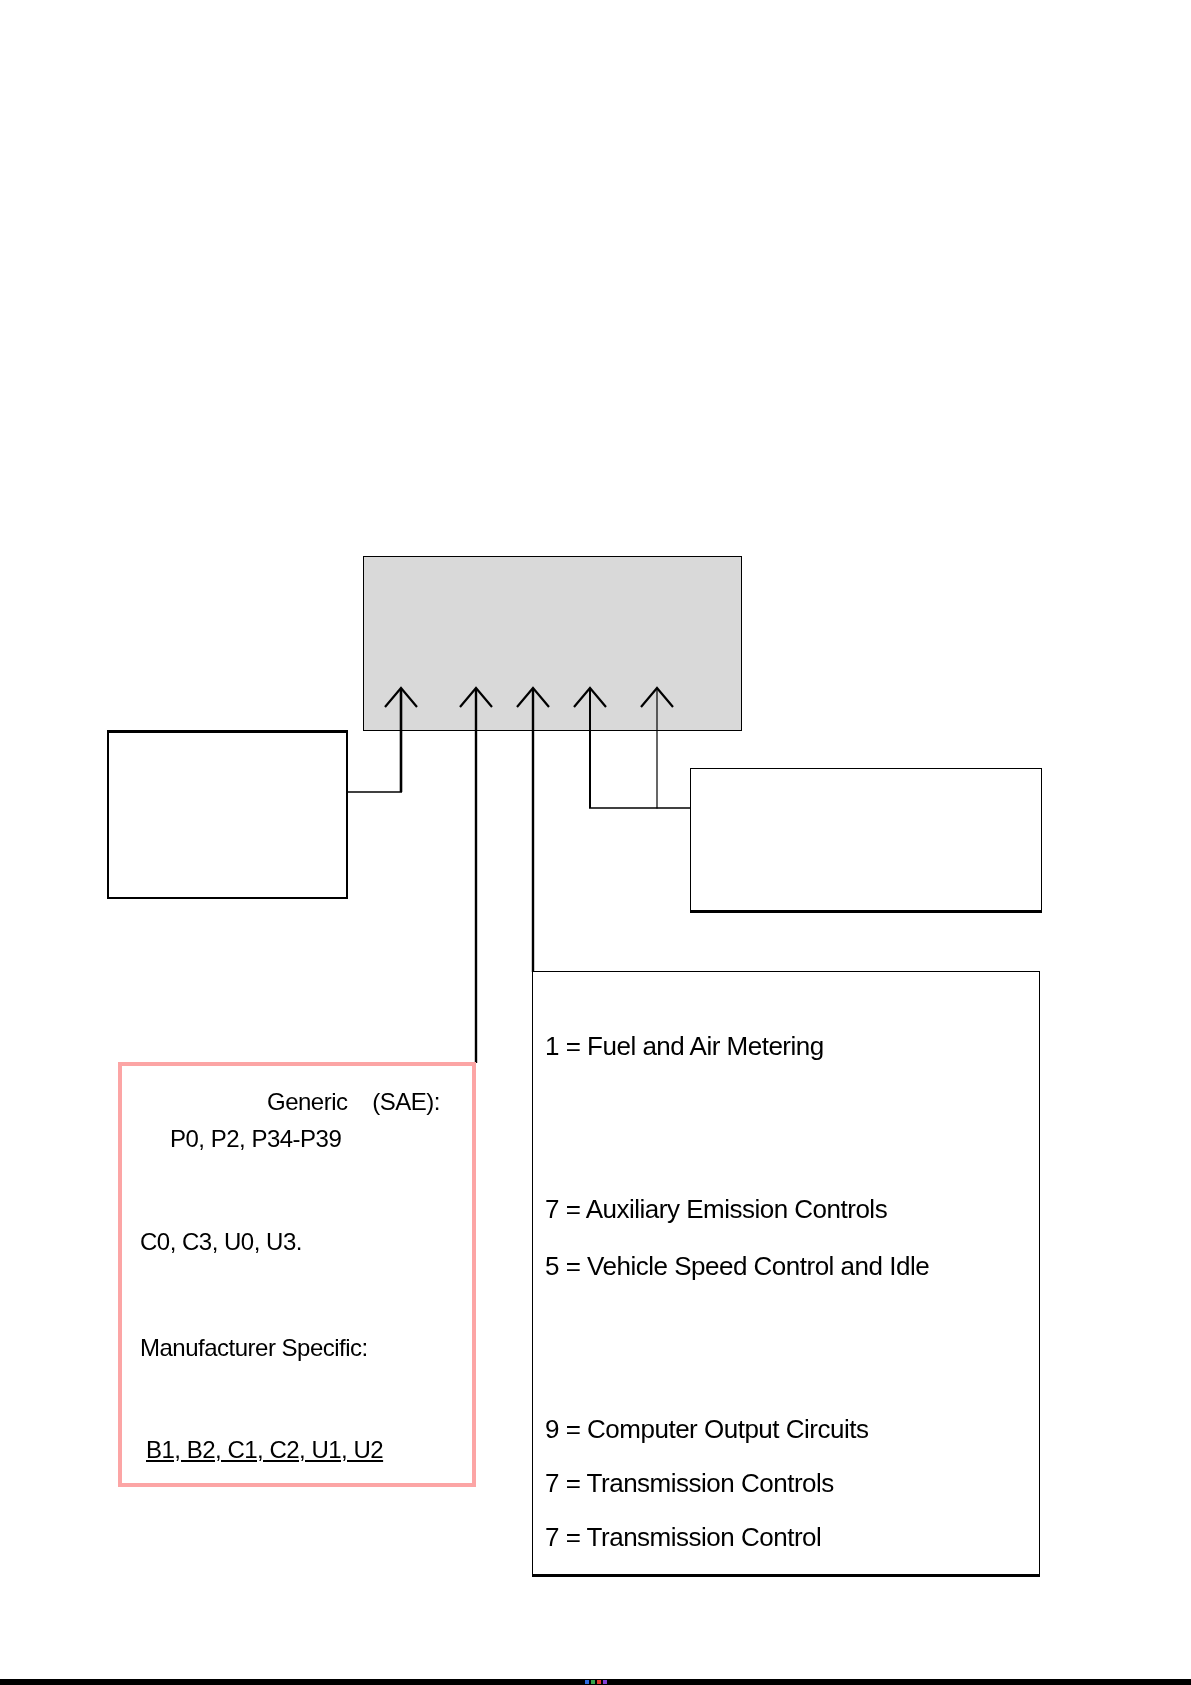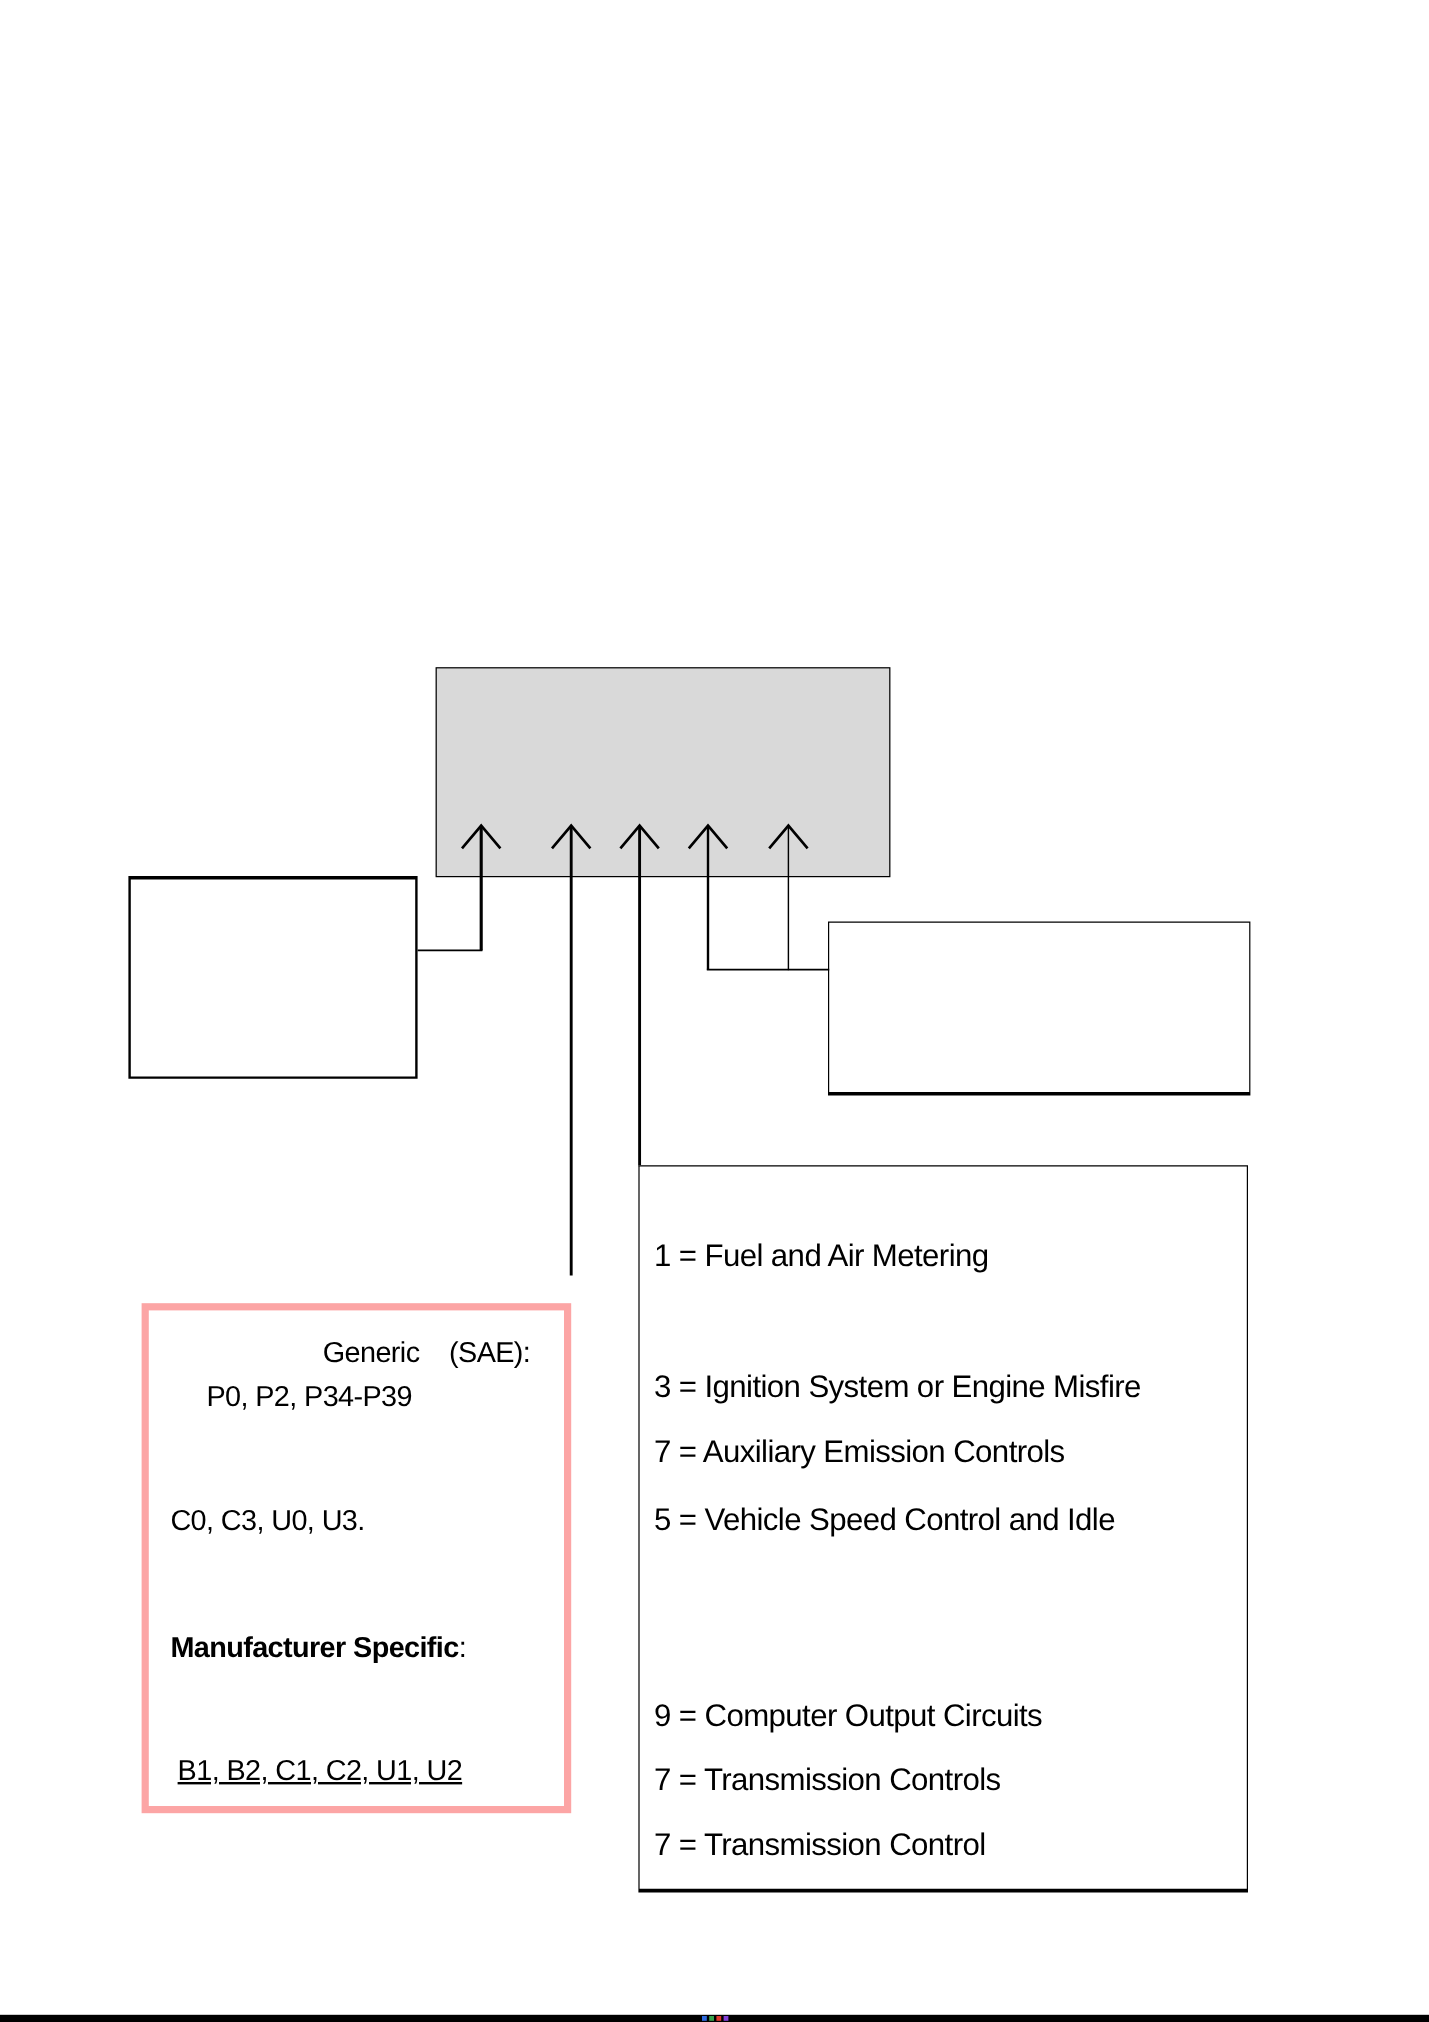--- a/index.html
+++ b/index.html
@@ -23,42 +23,42 @@
   }
   #right-box{
     left:690px;top:768px;width:352px;height:145px;
     border:1.5px solid #000;border-bottom:3px solid #000;
   }
   #system-list-box{
     left:532px;top:971px;width:508px;height:606px;
     border:1.6px solid #000;border-bottom:3px solid #000;
   }
   #code-type-box{
-    left:118px;top:1086px;width:358px;height:425px;
-    border:6px solid #fca5a5;
+    left:118px;top:1062px;width:358px;height:425px;
+    border:4px solid #fca5a5;
   }
 
   
   .bb-item{
     position:absolute;left:12px;right:8px;height:34px;line-height:34px;
     font-size:26px;white-space:nowrap;
   }
   .bb-i1{top:57px}.bb-i2{top:111px}.bb-i3{top:166px}.bb-i4{top:220px}
   .bb-i5{top:277px}.bb-i6{top:440px}.bb-i7{top:494px}.bb-i8{top:548px}
 
   
   .ct-line{
     position:absolute;height:30px;line-height:30px;font-size:24px;
     white-space:pre;
   }
   #ct-generic{left:145px;top:21px;}
   #ct-codes1{left:18px;top:58px;margin-left:30px;}
   #ct-codes2{left:18px;top:161px;}
   #ct-manu{left:18px;top:267px;}
-  #ct-manu .b{font-weight:bold;margin-top:30px;}
+  #ct-manu .b{font-weight:normal;margin-top:30px;}
   #ct-codes3{left:24px;top:369px;text-decoration:underline;}
 
   
   #bottom-bar{
     position:absolute;left:0;top:1679px;width:1191px;height:6px;background:#000;
   }
   .speck{position:absolute;top:1px;width:4px;height:4px;}
   .speck-1{left:585px}.speck-2{left:591px}.speck-3{left:597px}.speck-4{left:603px}
 </style>
 </head>
@@ -83,21 +83,20 @@
     <line x1="402" y1="792" x2="348" y2="792" stroke="#000" stroke-width="1.4"></line>
     <line x1="476" y1="689" x2="476" y2="1063" stroke="#000" stroke-width="2.4"></line>
     <line x1="533" y1="689" x2="533" y2="972" stroke="#000" stroke-width="2.4"></line>
     <line x1="590" y1="689" x2="590" y2="808" stroke="#000" stroke-width="2.0"></line>
     <line x1="589" y1="808" x2="691" y2="808" stroke="#000" stroke-width="1.4"></line>
     <line x1="657" y1="689" x2="657" y2="808.5" stroke="#000" stroke-width="1.2"></line>
   </svg>
 
   <div class="box" id="system-list-box">
     <div class="bb-item bb-i1">1 = Fuel and Air Metering</div>
-    <div class="bb-item bb-i3">3 = Ignition System or Engine Misfire</div>
     <div class="bb-item bb-i4">7 = Auxiliary Emission Controls</div>
     <div class="bb-item bb-i5">5 = Vehicle Speed Control and Idle</div>
     <div class="bb-item bb-i6">9 = Computer Output Circuits</div>
     <div class="bb-item bb-i7">7 = Transmission Controls</div>
     <div class="bb-item bb-i8">7 = Transmission Control</div>
   </div>
 
   <div class="box" id="code-type-box">
     <div class="ct-line" id="ct-generic">Generic    (SAE):</div>
     <div class="ct-line" id="ct-codes1">P0, P2, P34-P39</div>

